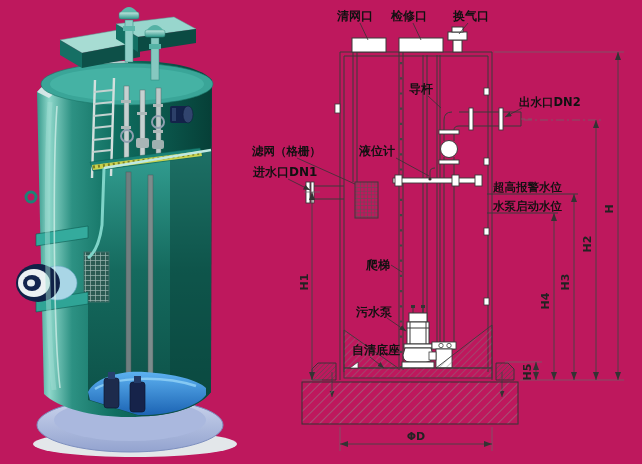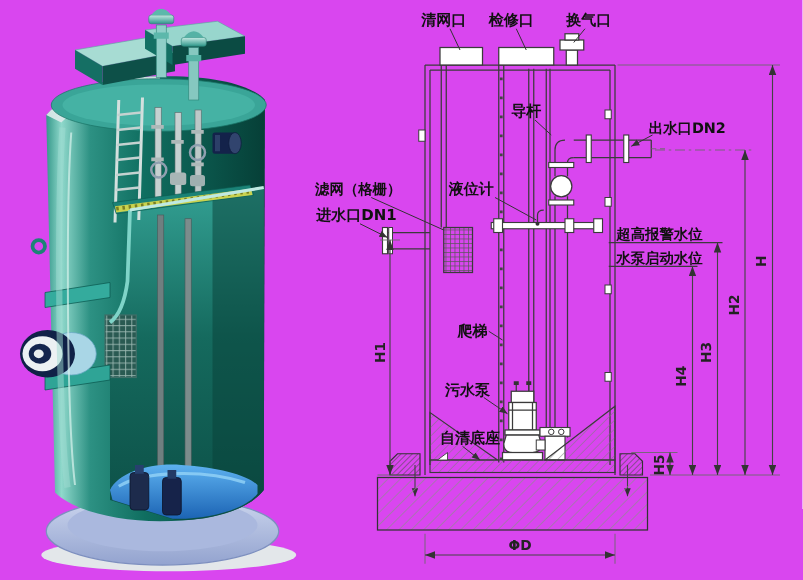--- a/index.html
+++ b/index.html
@@ -1,16 +1,16 @@
 <!DOCTYPE html>
 <html><head>
 <meta charset="utf-8">
 <style>
   html,body{margin:0;padding:0;background:#ffffff;}
-  .canvas{position:relative;width:642px;height:464px;background:#d946ef;overflow:hidden;
+  .canvas{position:relative;width:642px;height:464px;background:#be185d;overflow:hidden;
           font-family:"DejaVu Sans",sans-serif;}
   svg{display:block;}
   .lbl{font-family:"DejaVu Sans",sans-serif;font-size:12px;font-weight:bold;fill:#111;}
   .lbl-s{font-family:"DejaVu Sans",sans-serif;font-size:11.5px;font-weight:bold;fill:#111;}
   .dim{font-family:"DejaVu Sans",sans-serif;font-size:11px;font-weight:bold;fill:#222;}
   .ln{stroke:#3b3b3b;stroke-width:1;fill:none;}
   .ln-thin{stroke:#6a6a6a;stroke-width:0.7;fill:none;}
   .dimln{stroke:#444;stroke-width:0.9;fill:none;}
   .leader{stroke:#333;stroke-width:0.8;fill:none;}
 </style>

